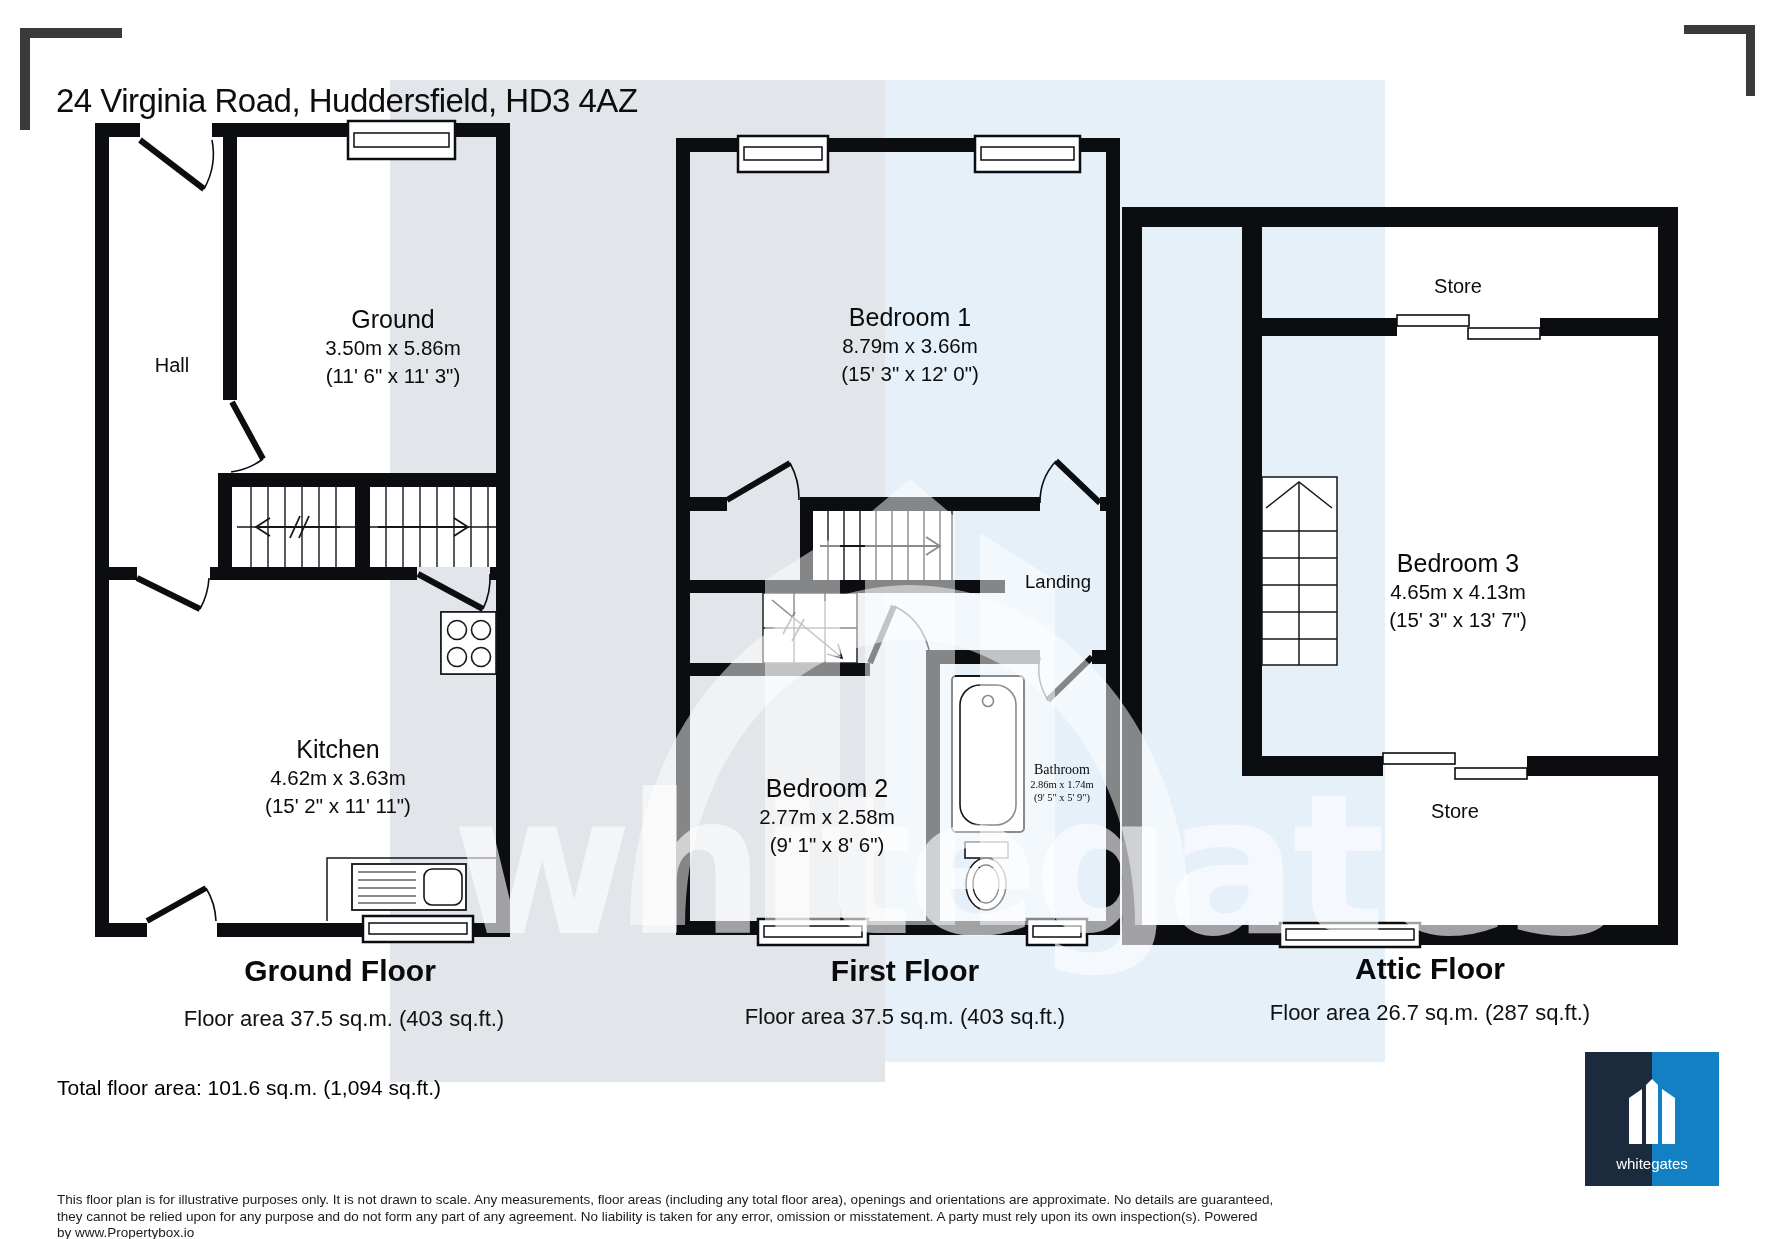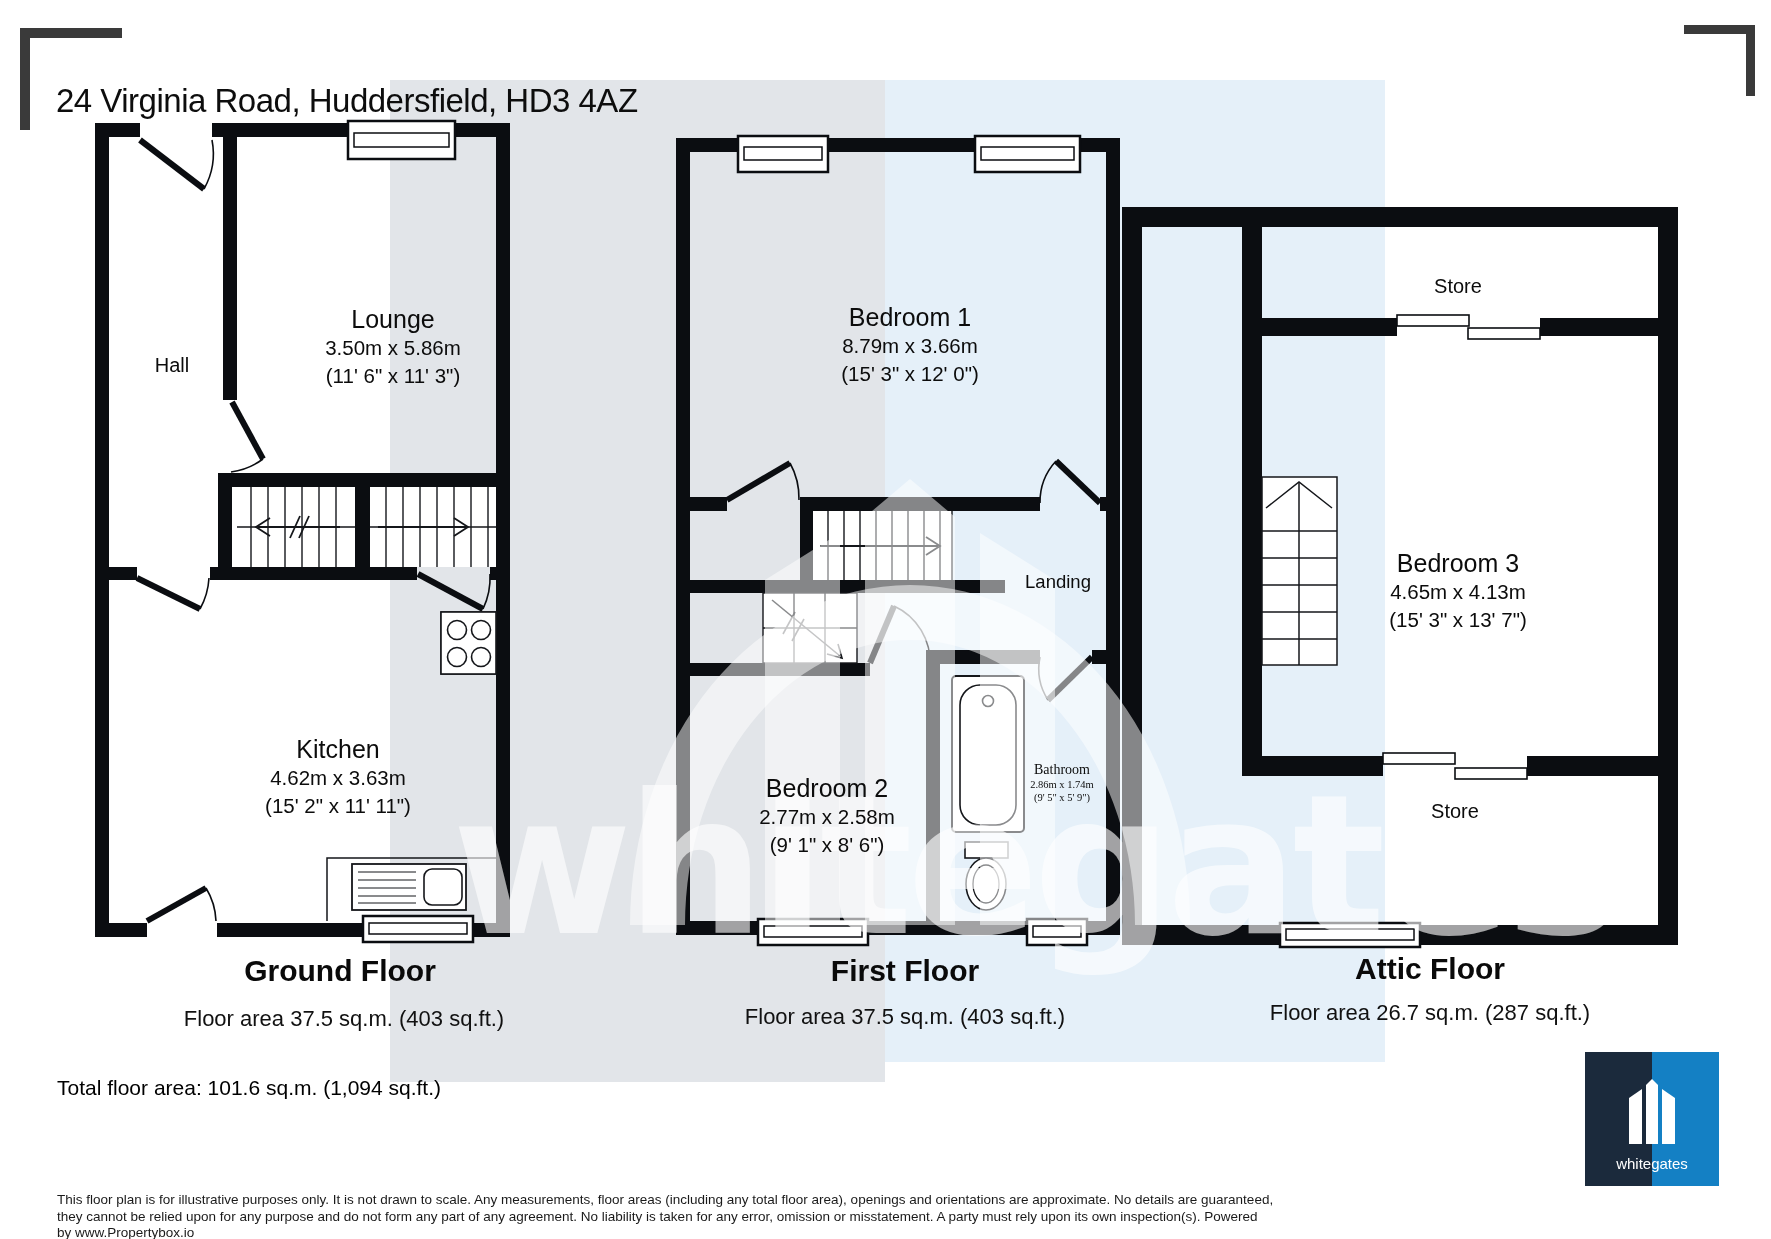--- a/index.html
+++ b/index.html
@@ -270,21 +270,21 @@
       <path d="M420 298 L495 345 L495 690 L420 690 Z"></path>
     </g>
   </svg>
   <div class="wm wm-text">whitegates</div>
 
   <div class="bracket bracket-tl"></div>
   <div class="bracket bracket-tr"></div>
   <div class="title">24 Virginia Road, Huddersfield, HD3 4AZ</div>
 
   <div class="rl" style="left:393px;top:304px;">
-    <span class="nm">Lounge</span>
+    <span class="nm">Ground</span>
     <span class="dm">3.50m x 5.86m</span>
     <span class="dm">(11' 6" x 11' 3")</span>
   </div>
   <div class="rl rl-small" style="left:172px;top:353px;">
     <span class="nm">Hall</span>
   </div>
   <div class="rl" style="left:338px;top:734px;">
     <span class="nm">Kitchen</span>
     <span class="dm">4.62m x 3.63m</span>
     <span class="dm">(15' 2" x 11' 11")</span>

